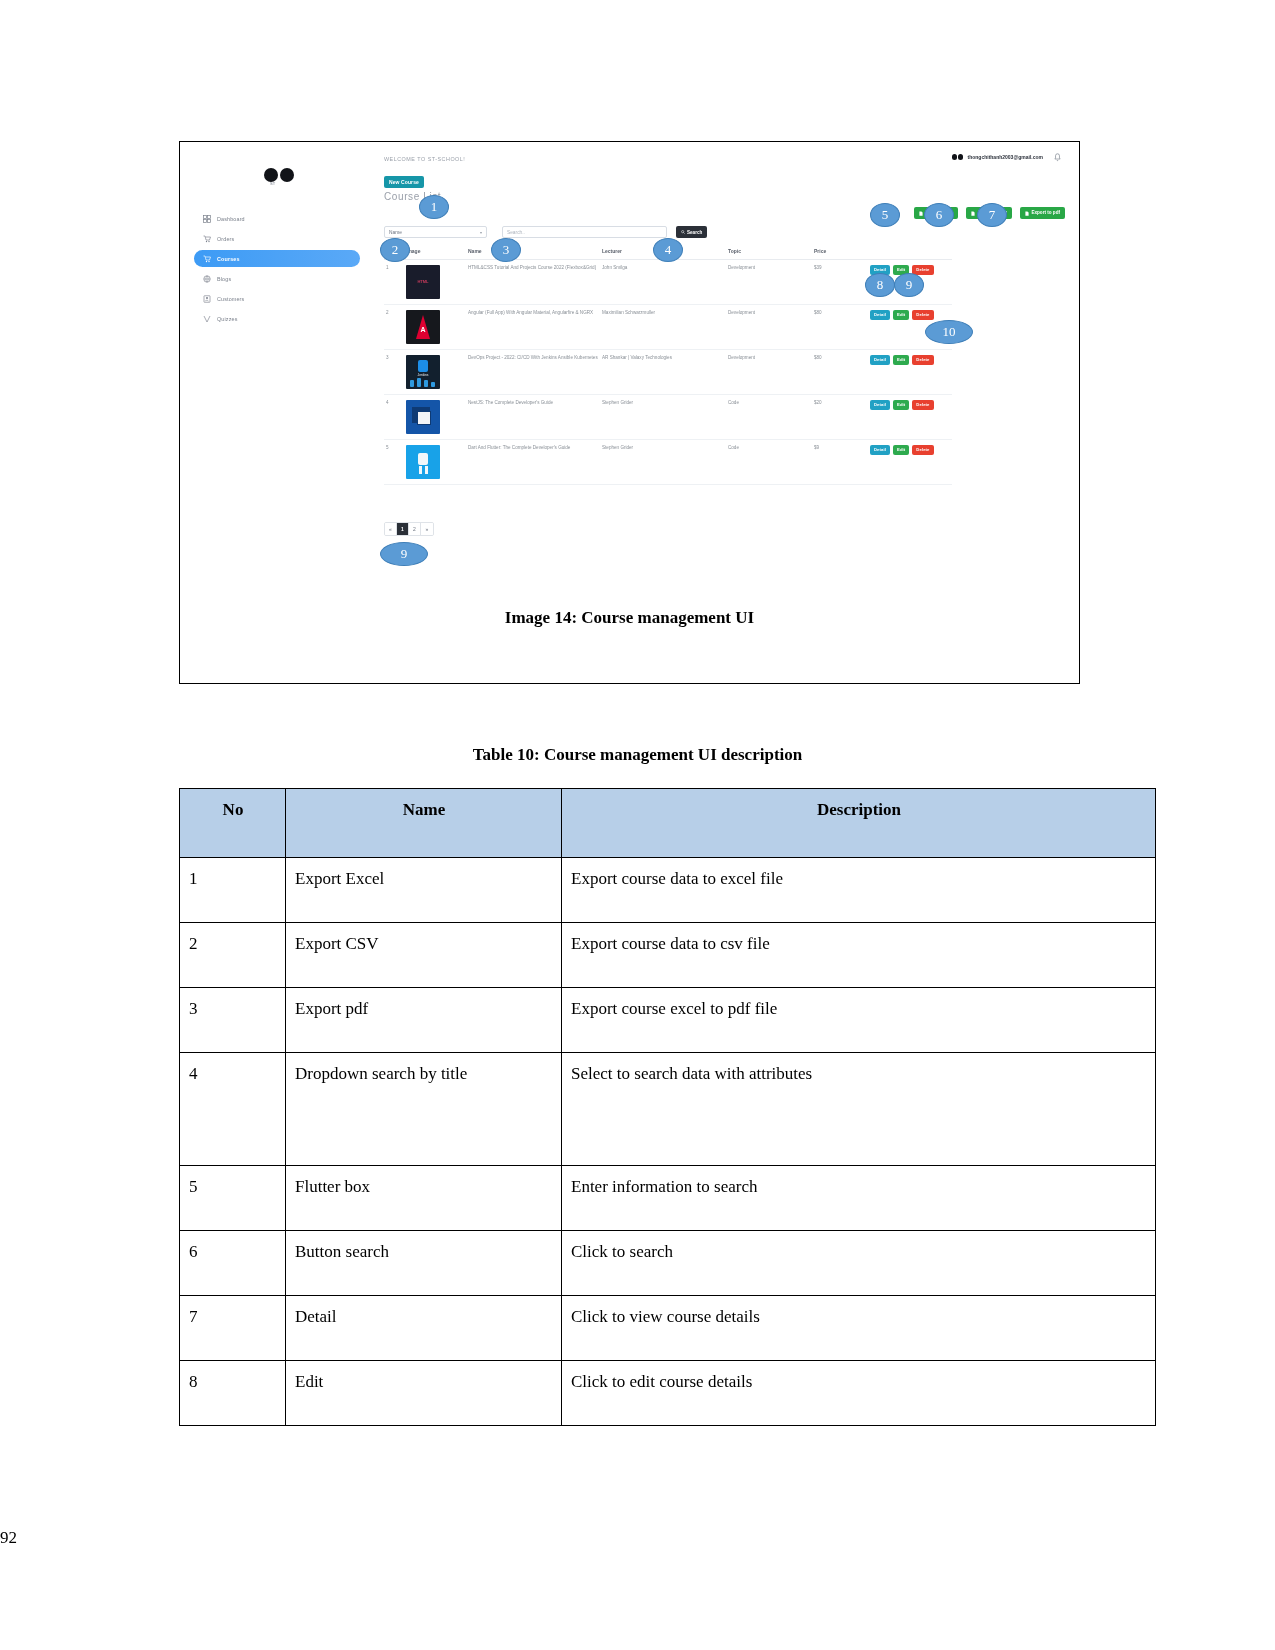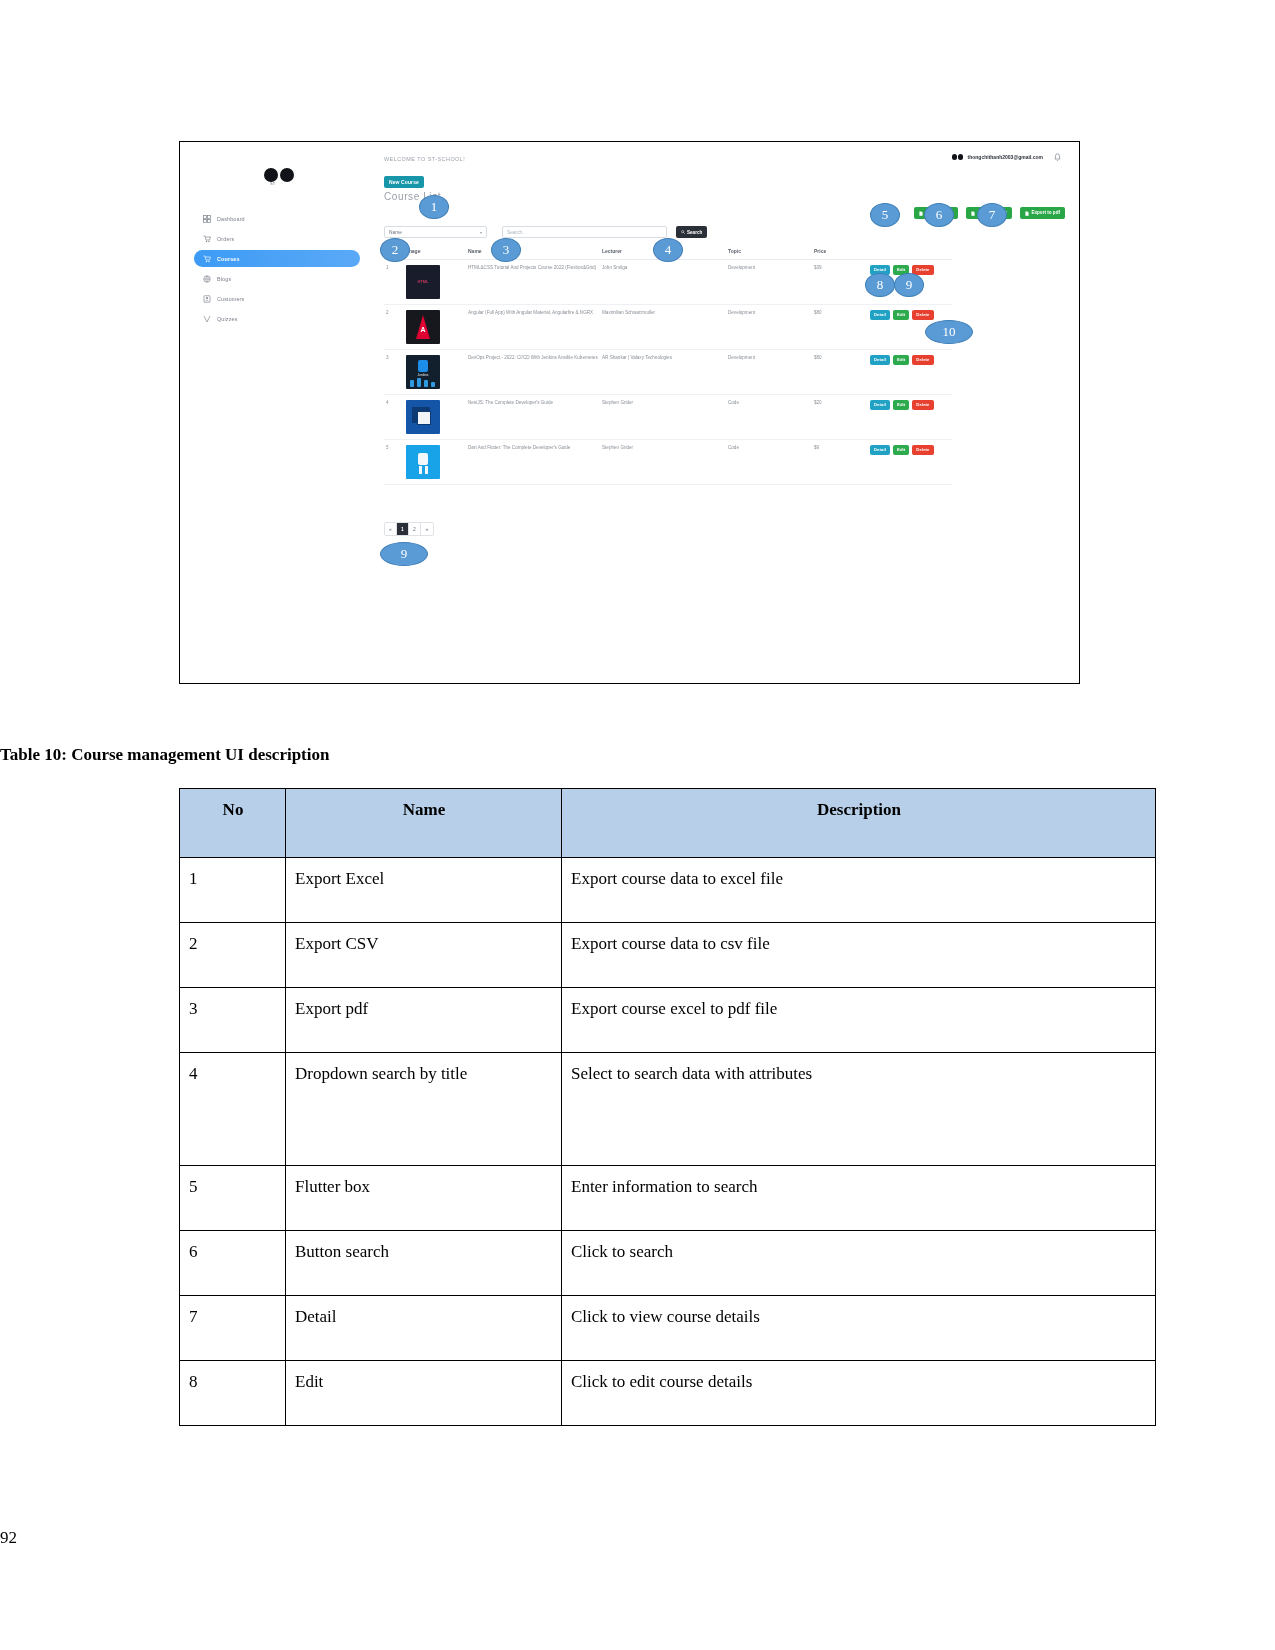--- a/index.html
+++ b/index.html
@@ -437,20 +437,21 @@
     font-weight: bold;
     font-family: "Liberation Serif", serif;
   }
 
   
   .table-title {
     position: absolute;
     left: 0;
     right: 0;
     top: 745px;
+    text-align: center;
     font-size: 17px;
     font-weight: bold;
   }
   .desc-table {
     position: absolute;
     left: 179px;
     top: 788px;
     width: 977px;
     border-collapse: collapse;
     font-size: 17px;
@@ -761,20 +762,21 @@
     <div class="callout" style="left:690px; top:61px;">5</div>
     <div class="callout" style="left:744px; top:61px;">6</div>
     <div class="callout" style="left:797px; top:61px;">7</div>
     <div class="callout" style="left:685px; top:131px;">8</div>
     <div class="callout" style="left:714px; top:131px;">9</div>
     <div class="callout wide" style="left:745px; top:131px;margin-top:47px;">10</div>
     <div class="callout wide" style="left:200px; top:400px;">9</div>
 
   </div>
 
+  <div class="figure-caption">Image 14: Course management UI</div>
 </div>
 
 <div class="table-title">Table 10: Course management UI description</div>
 
 <table class="desc-table">
   <thead>
     <tr>
       <th class="c-no">No</th>
       <th class="c-name">Name</th>
       <th>Description</th>

